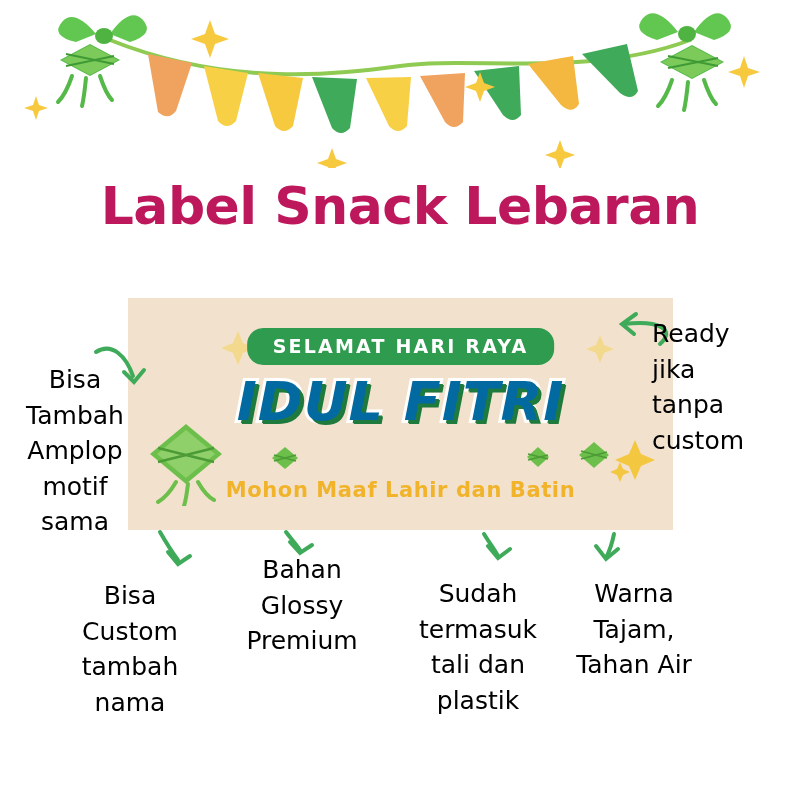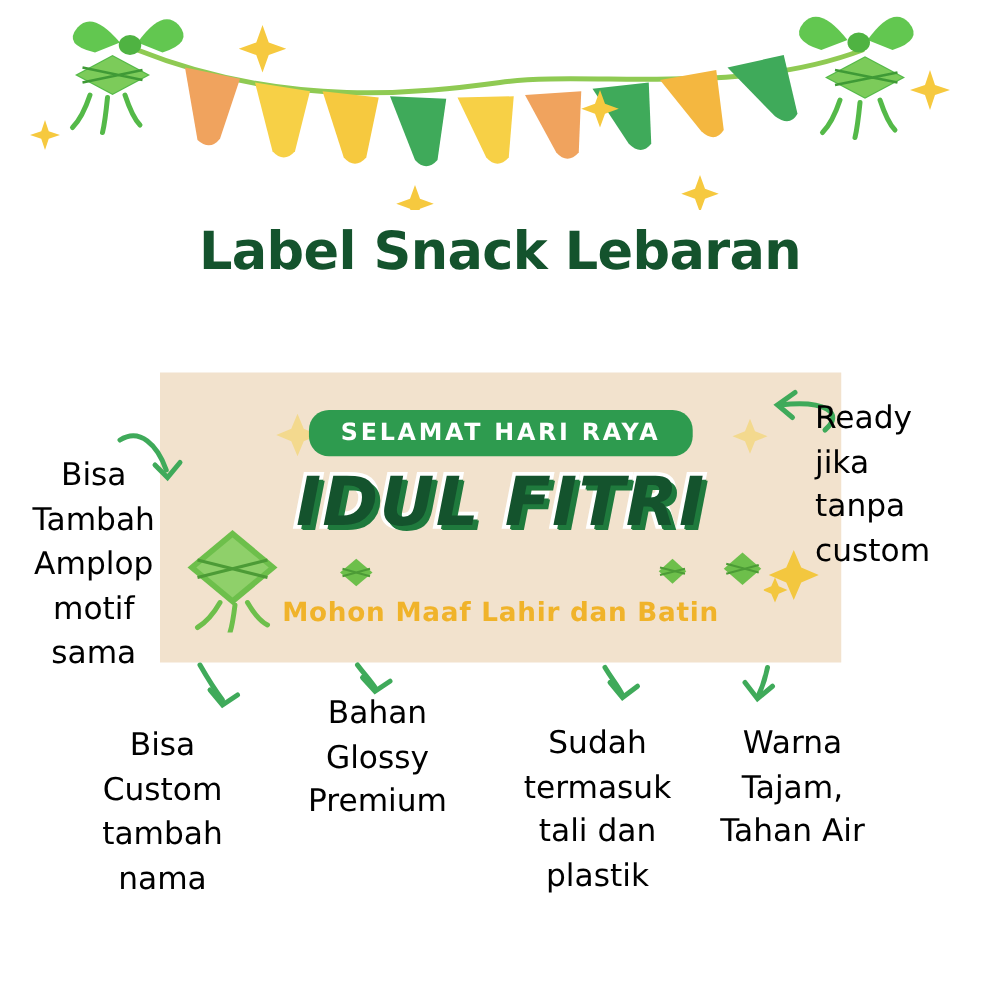--- a/index.html
+++ b/index.html
@@ -28,23 +28,23 @@
   .bunting-svg { display: block; }
 
   
   .page-title {
     position: absolute;
     left: 0; top: 176px;
     width: 800px;
     text-align: center;
     font-family: "DejaVu Sans", sans-serif;
     font-weight: 700;
-    font-size: 42px;
+    font-size: 52px;
     letter-spacing: -0.5px;
-    color: #14532d;
+    color: #be185d;
   }
 
   
   .label-card {
     position: absolute;
     left: 128px; top: 298px;
     width: 545px; height: 232px;
     background: #f2e2cd;
     overflow: hidden;
   }
@@ -69,21 +69,21 @@
     position: absolute;
     left: 50%;
     transform: translateX(-50%);
     top: 72px;
     font-family: "DejaVu Sans", sans-serif;
     font-weight: 700;
     font-style: italic;
     font-size: 54px;
     letter-spacing: 1px;
     white-space: nowrap;
-    color: #14532d;
+    color: #0369a1;
     -webkit-text-stroke: 6px #ffffff;
     paint-order: stroke fill;
     text-shadow:
        3px 3px 0 #1f7a3d,
        4px 4px 0 #1f7a3d;
   }
   .mohon {
     position: absolute;
     left: 50%;
     transform: translateX(-50%);

